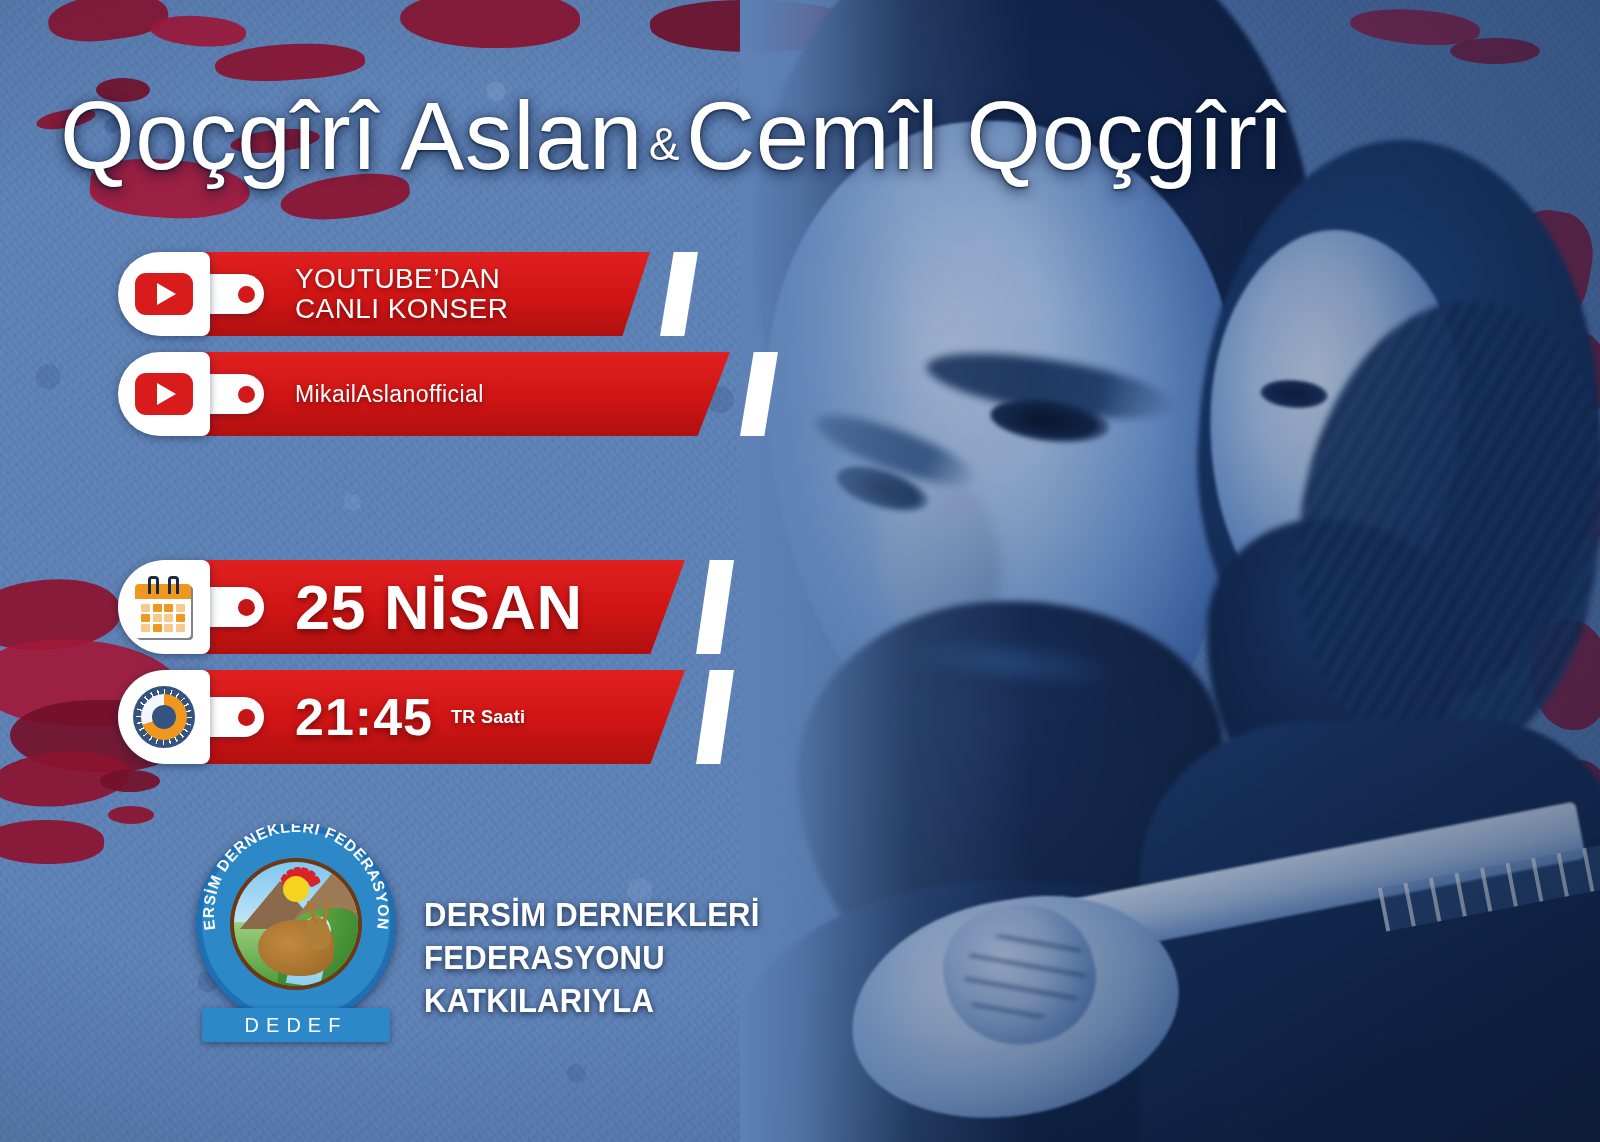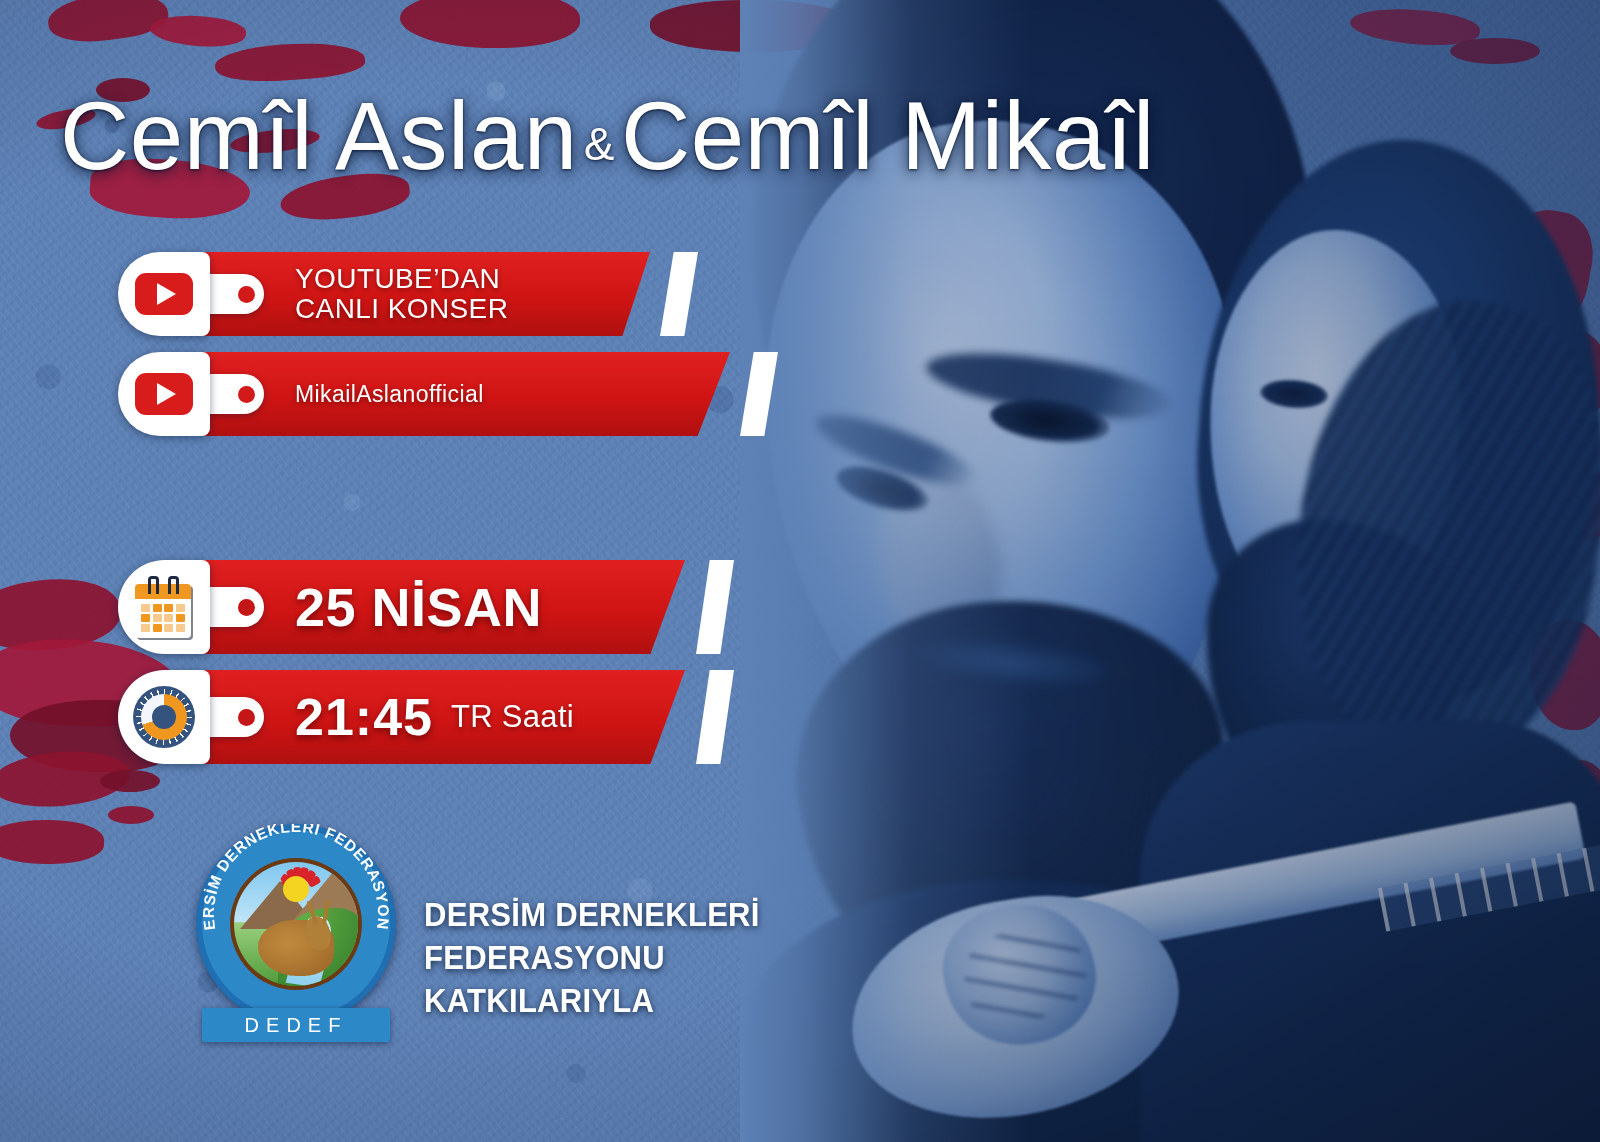--- a/index.html
+++ b/index.html
@@ -285,28 +285,28 @@
     margin-left:4px;
   }
 
   .b-text{
     font-size:28px;line-height:1.06;font-weight:400;
     letter-spacing:.4px;
     text-shadow:0 2px 5px rgba(60,0,0,.55);
   }
   .b-text.big{font-size:23px;}
   .b-date{
-    font-size:54px;font-weight:700;letter-spacing:.5px;
+    font-size:63px;font-weight:700;letter-spacing:.5px;
     text-shadow:0 3px 7px rgba(60,0,0,.6);
   }
   .b-time{
     font-size:52px;font-weight:700;letter-spacing:1px;
     text-shadow:0 3px 7px rgba(60,0,0,.6);
   }
-  .b-tz{font-size:31px;font-weight:400;margin-left:18px;letter-spacing:.3px;
+  .b-tz{font-size:18px;font-weight:700;margin-left:18px;letter-spacing:.3px;
     text-shadow:0 2px 5px rgba(60,0,0,.55);}
 
   
   .cal{width:58px;height:62px;position:relative;}
   .cal .sheet{
     position:absolute;left:0;top:8px;width:56px;height:54px;
     background:#fff;border-radius:4px;
     box-shadow:2px 2px 0 rgba(20,30,50,.55);
   }
   .cal .hdr{
@@ -503,21 +503,21 @@
     <div class="p-layer saz-fingers"></div>
 
     <div class="photo-tone"></div>
     <div class="photo-blue"></div>
     <div class="photo-fade"></div>
   </div>
 
   <div class="bg-vign"></div>
 
   <div class="title">
-    <span>Cemîl Aslan</span><span class="amp">&amp;</span><span>Cemîl Mikaîl</span>
+    <span>Qoçgîrî Aslan</span><span class="amp">&amp;</span><span>Cemîl Qoçgîrî</span>
   </div>
 
   <div class="badges">
 
     <div class="badge">
       <div class="bar" style="width:460px;clip-path:polygon(0 0, 100% 0, 94% 100%, 0 100%);">
         <div class="bar-inner">
           <div class="b-text">
             <div>YOUTUBE’DAN</div>
             <div>CANLI KONSER</div>

